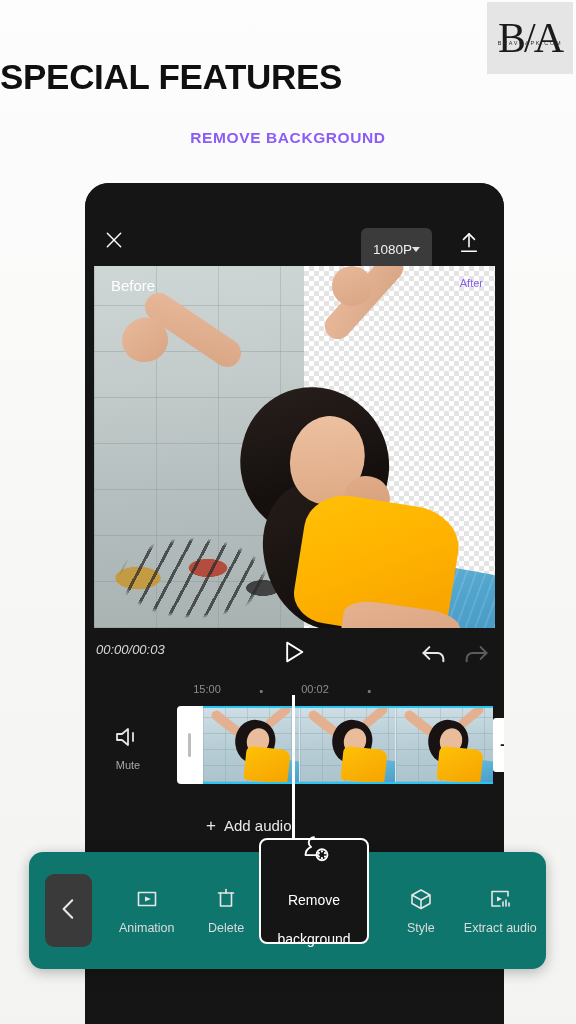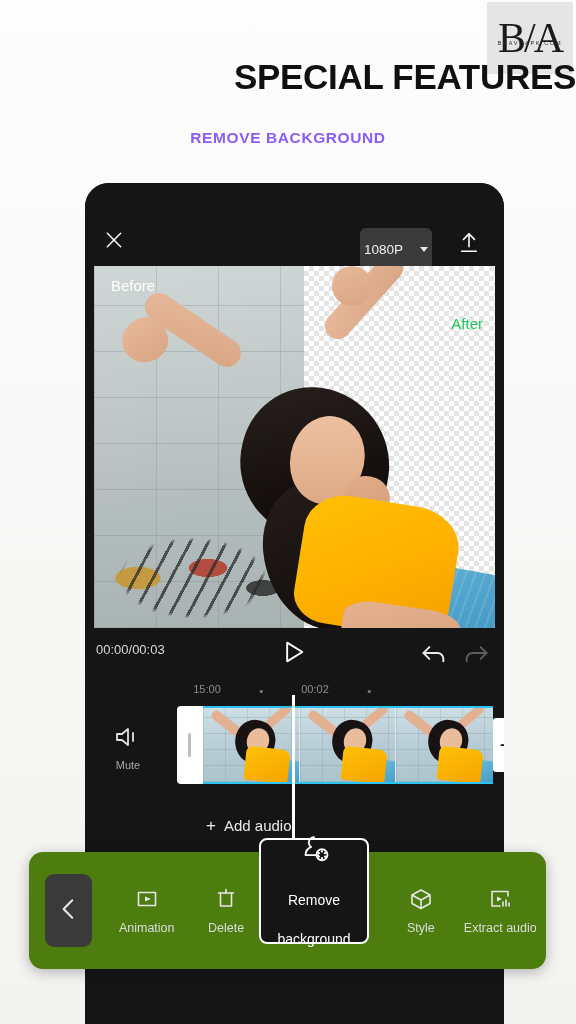--- a/index.html
+++ b/index.html
@@ -48,21 +48,21 @@
     letter-spacing: 1.7px;
     color: #2a2a2a;
     font-family: "Liberation Sans", sans-serif;
     white-space: nowrap;
   }
 
   
   .headline {
     position: absolute;
     top: 57px; left: 0; right: 0;
-    text-align: right;
+    text-align: left;
     font-size: 35px;
     font-weight: bold;
     letter-spacing: -0.3px;
     color: #101010;
   }
   .subhead {
     position: absolute;
     top: 129px; left: 0; right: 0;
     text-align: center;
     font-size: 15.5px;
@@ -94,22 +94,22 @@
     display: flex; align-items: center; justify-content: center;
     cursor: pointer;
   }
   .close-btn svg { width: 20px; height: 20px; }
   .res-pill {
     position: absolute;
     right: 72px; top: 45px;
     background: #3b3b3b;
     border-radius: 6px;
     height: 42px;
-    padding: 0 4px;
-    display: flex; align-items: center; gap: 17px;
+    padding: 0 12px;
+    display: flex; align-items: center; gap: 0;
     cursor: pointer;
   }
   .res-pill span { color: #f0f0f0; font-size: 13.5px; }
   .caret {
     width: 0; height: 0;
     border-left: 4.5px solid transparent;
     border-right: 4.5px solid transparent;
     border-top: 5px solid #e4e4e4;
   }
   .export-btn {
@@ -263,30 +263,29 @@
   .pv-label-before {
     position: absolute;
     left: 17px; top: 11px;
     color: #ffffff;
     font-size: 15px;
     z-index: 5;
   }
   .pv-label-after {
     position: absolute;
     right: 12px; top: 11px;
-    color: #22c55e;
-    font-size: 15px;
+    color: #8b5cf6;
+    font-size: 11px;
     z-index: 5;
-    margin-top: 38px;
   }
 
   
   .player {
     position: absolute;
-    top: 448px; left: 0; right: 0; height: 42px;
+    top: 448px; left: 0; right: 0; height: 42px; font-style: italic;
   }
   .time-label {
     position: absolute;
     left: 11px; top: 11px;
     color: #d8d8d8;
     font-size: 13px;
   }
   .play-btn {
     position: absolute;
     left: 194px; top: 7px;
@@ -454,21 +453,21 @@
     cursor: pointer;
   }
   .add-audio .plus { color: #e9e9e9; font-size: 17px; line-height: 1; }
   .add-audio .txt  { color: #e9e9e9; font-size: 15px; }
 
   
   .toolbar {
     position: absolute;
     left: 29px; top: 852px;
     width: 517px; height: 117px;
-    background: #4d7c0f;
+    background: #0f766e;
     border-radius: 14px;
     box-shadow: 0 3px 14px rgba(0,0,0,.28);
     z-index: 30;
   }
   .back-btn {
     position: absolute;
     left: 16px; top: 22px;
     width: 47px; height: 73px;
     background: #3a3a3a;
     border-radius: 9px;

